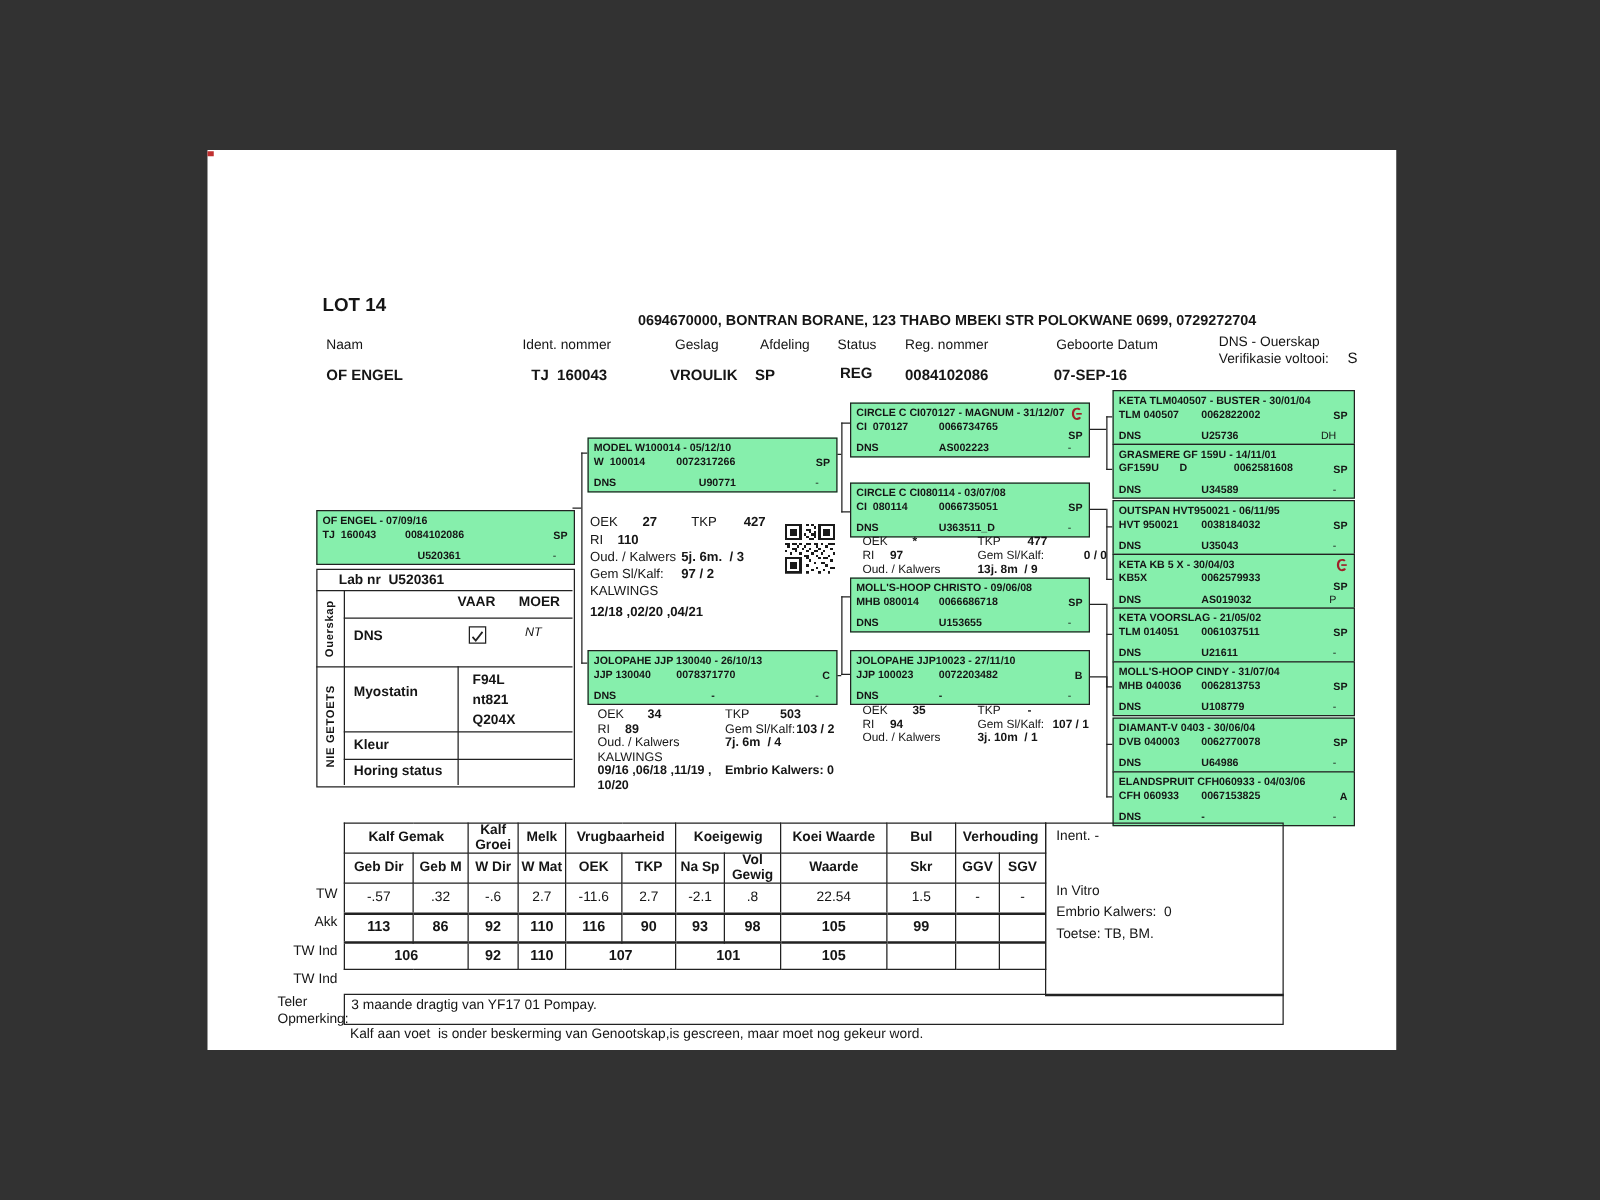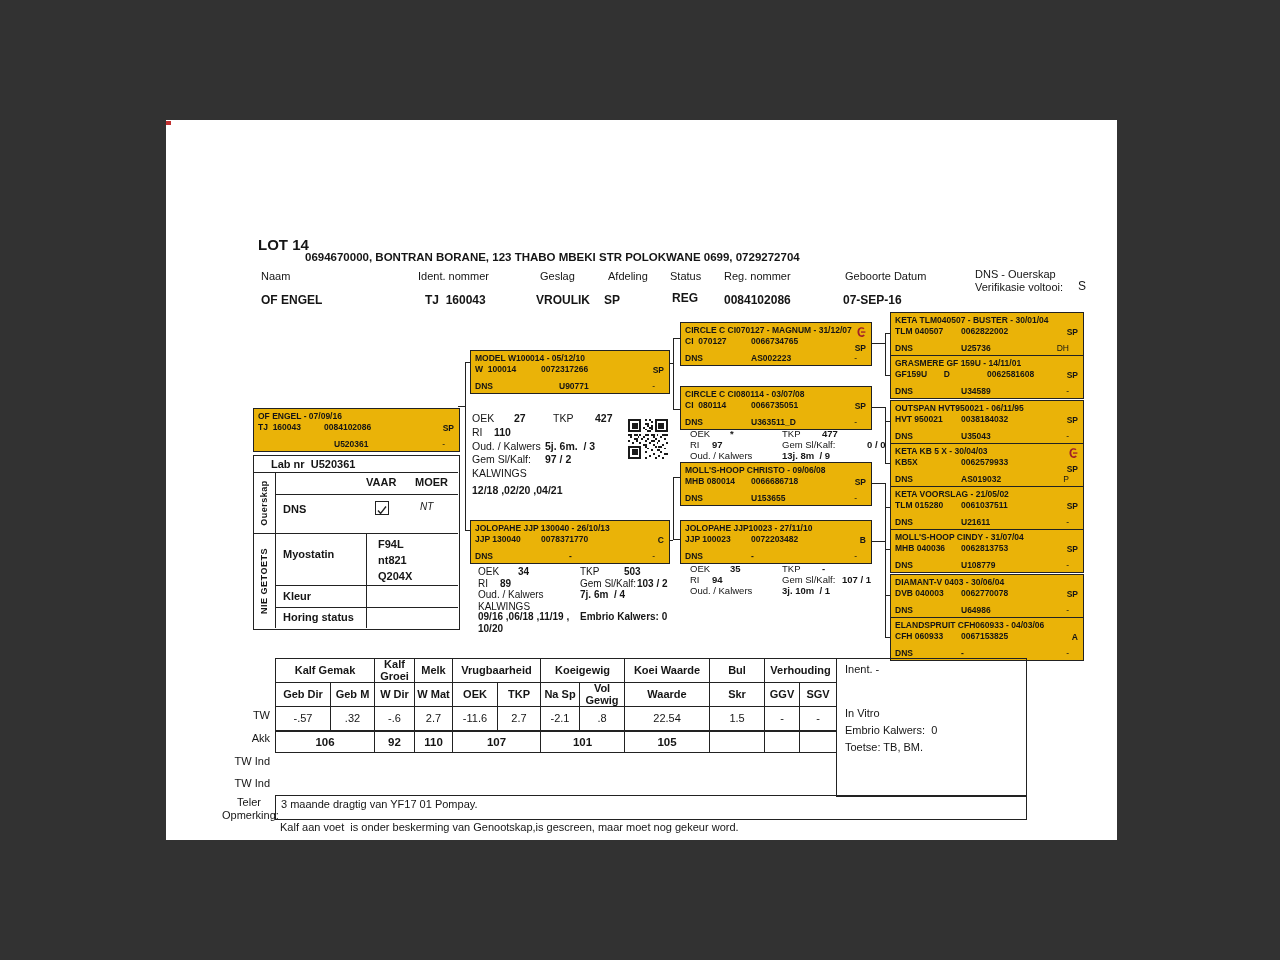--- a/index.html
+++ b/index.html
@@ -8,22 +8,22 @@
   .page{position:absolute;left:166px;top:120px;width:951px;height:720px;background:#ffffff;}
   .t{position:absolute;white-space:pre;line-height:1.15;}
   .b{font-weight:bold;}
   .i{font-style:italic;}
   .s9{font-size:9.5px;}
   .s10{font-size:10px;}
   .s105{font-size:10.5px;}
   .s11{font-size:11px;}
   .s12{font-size:12px;}
   .s15{font-size:15px;}
-  .ctr{text-align:left;}
-  .pbox{position:absolute;border:1.5px solid #222;background:#eab308;}
+  .ctr{text-align:right;}
+  .pbox{position:absolute;border:1.5px solid #222;background:#86efac;}
   .pname{position:absolute;left:4px;top:2px;font-weight:bold;font-size:8.5px;white-space:pre;}
   .pid1{position:absolute;left:4px;top:13px;font-weight:bold;font-size:8.5px;white-space:pre;}
   .pid2{position:absolute;left:70px;top:13px;font-weight:bold;font-size:8.5px;white-space:pre;}
   .pflag{position:absolute;right:5px;top:14px;font-weight:bold;font-size:8.5px;text-align:right;}
   .pflag2{position:absolute;right:5px;top:20px;font-weight:bold;font-size:8.5px;text-align:right;}
   .pdnsl{position:absolute;left:4px;bottom:2px;font-weight:bold;font-size:8.5px;}
   .pdnsv{position:absolute;left:70px;bottom:2px;font-weight:bold;font-size:8.5px;white-space:pre;}
   .pcorner{position:absolute;right:14px;bottom:2px;font-weight:normal;font-size:8.5px;}
   .soclogo{position:absolute;right:4px;top:2px;width:11px;height:13px;}
   .hl{position:absolute;border-top:1.5px solid #222;height:0;}
@@ -303,21 +303,21 @@
             <rect x="5" y="5.4" width="4.4" height="1.3" fill="#a02028"></rect>
           </svg>
     </span>
     <div class="pflag2">SP</div>
     <div class="pdnsl">DNS</div>
     <div class="pdnsv">AS019032</div>
     <div class="pcorner">P</div>
   </div>
   <div class="pbox" style="left:724px;top:366px;width:192px;height:42px">
     <div class="pname">KETA VOORSLAG - 21/05/02</div>
-    <div class="pid1">TLM 015280</div>
+    <div class="pid1">TLM 014051</div>
     <div class="pid2">0061037511</div>
     <div class="pflag">SP</div>
     <div class="pdnsl">DNS</div>
     <div class="pdnsv">U21611</div>
     <div class="pcorner">-</div>
   </div>
   <div class="pbox" style="left:724px;top:409px;width:192px;height:42px">
     <div class="pname">MOLL'S-HOOP CINDY - 31/07/04</div>
     <div class="pid1">MHB 040036</div>
     <div class="pid2">0062813753</div>
@@ -342,21 +342,21 @@
     <div class="pflag">A</div>
     <div class="pdnsl">DNS</div>
     <div class="pdnsv">-</div>
     <div class="pcorner">-</div>
   </div>
 
   <div class="rowlab" style="top:589px">TW</div>
   <div class="rowlab" style="top:612px">Akk</div>
   <div class="rowlab" style="top:635px">TW Ind</div>
   <div class="rowlab" style="top:657px">TW Ind</div>
-  <div class="rowlab" style="top:676px;text-align:center;left:56px">Teler</div>
+  <div class="rowlab" style="top:676px;text-align:left;left:56px">Teler</div>
   <div class="rowlab" style="top:689px;text-align:left;left:56px">Opmerking:</div>
 
   <table class="ebv">
     <colgroup>
       <col style="width:55px">
           <col style="width:44px">
           <col style="width:40px">
           <col style="width:38px">
       <col style="width:45px">
           <col style="width:43px">
@@ -399,20 +399,34 @@
       <td>2.7</td>
       <td>-11.6</td>
       <td>2.7</td>
       <td>-2.1</td>
       <td>.8</td>
       <td>22.54</td>
       <td>1.5</td>
       <td>-</td>
       <td>-</td>
     </tr>
+    <tr style="height:23px" class="bold thick">
+      <td>113</td>
+      <td>86</td>
+      <td>92</td>
+      <td>110</td>
+      <td>116</td>
+      <td>90</td>
+      <td>93</td>
+      <td>98</td>
+      <td>105</td>
+      <td>99</td>
+      <td></td>
+      <td></td>
+    </tr>
     <tr style="height:22px" class="bold thick">
       <td colspan="2">106</td>
       <td>92</td>
       <td>110</td>
       <td colspan="2">107</td>
       <td colspan="2">101</td>
       <td>105</td>
       <td></td>
       <td></td>
       <td></td>

